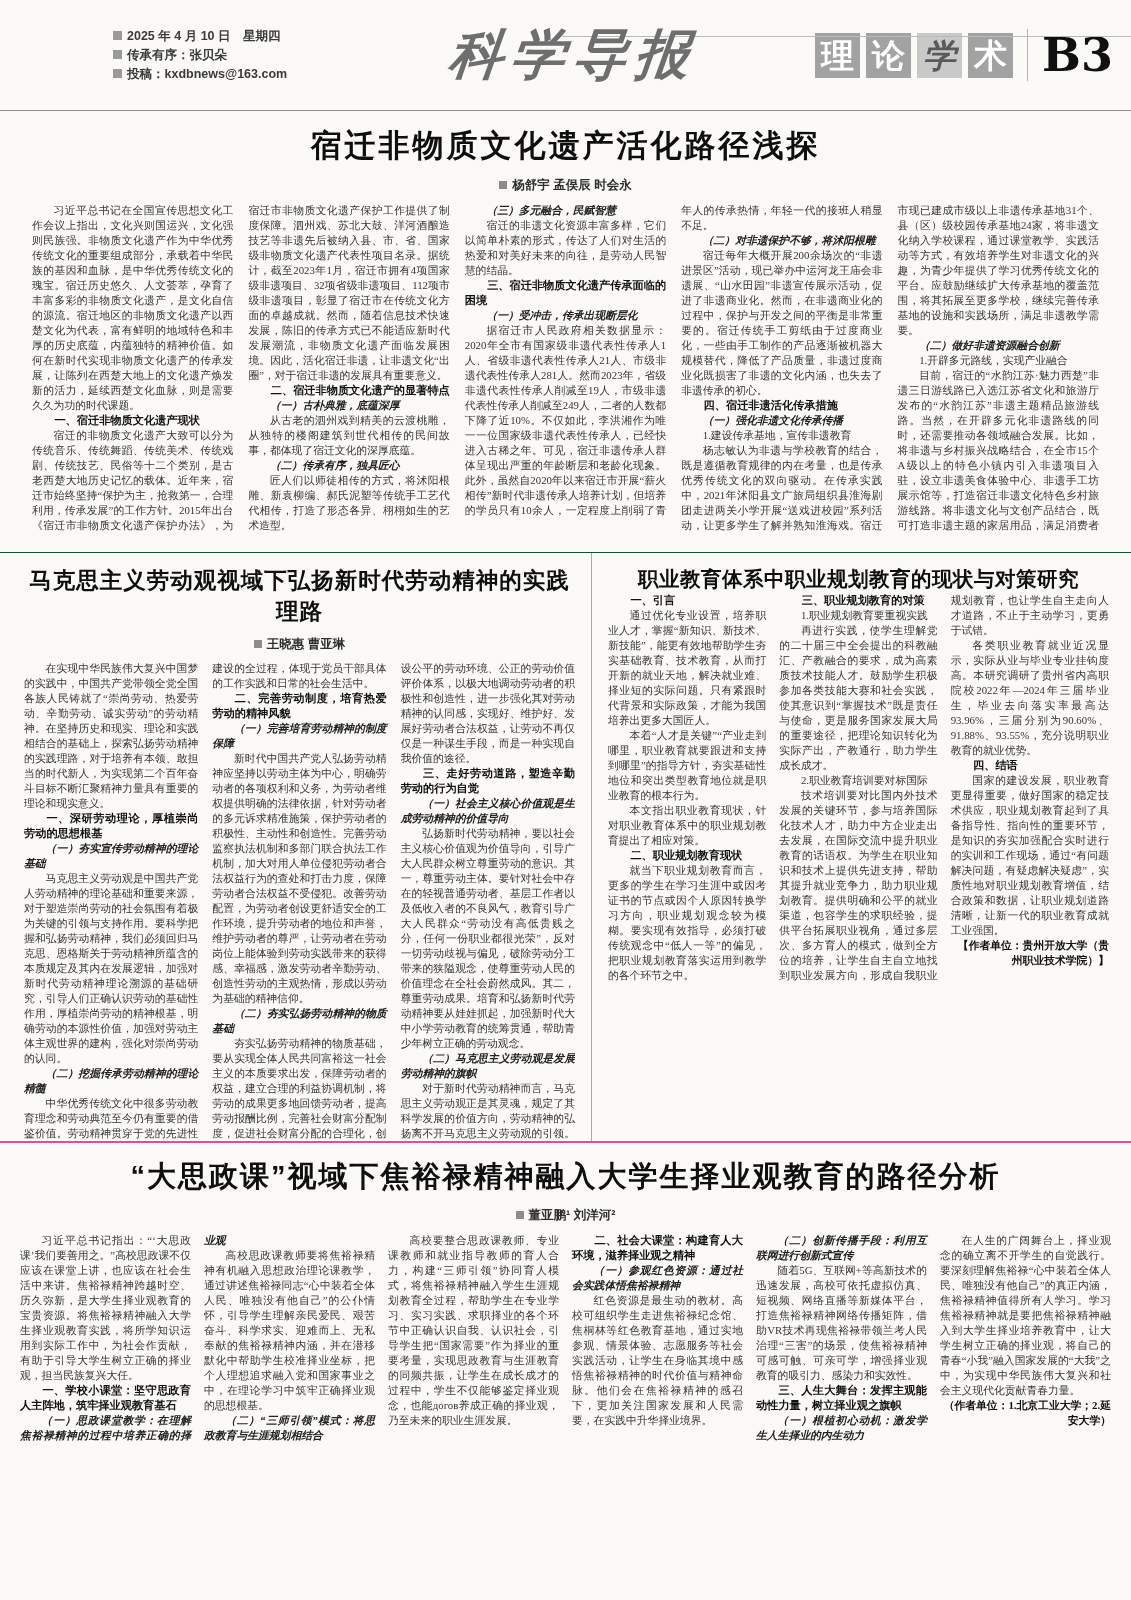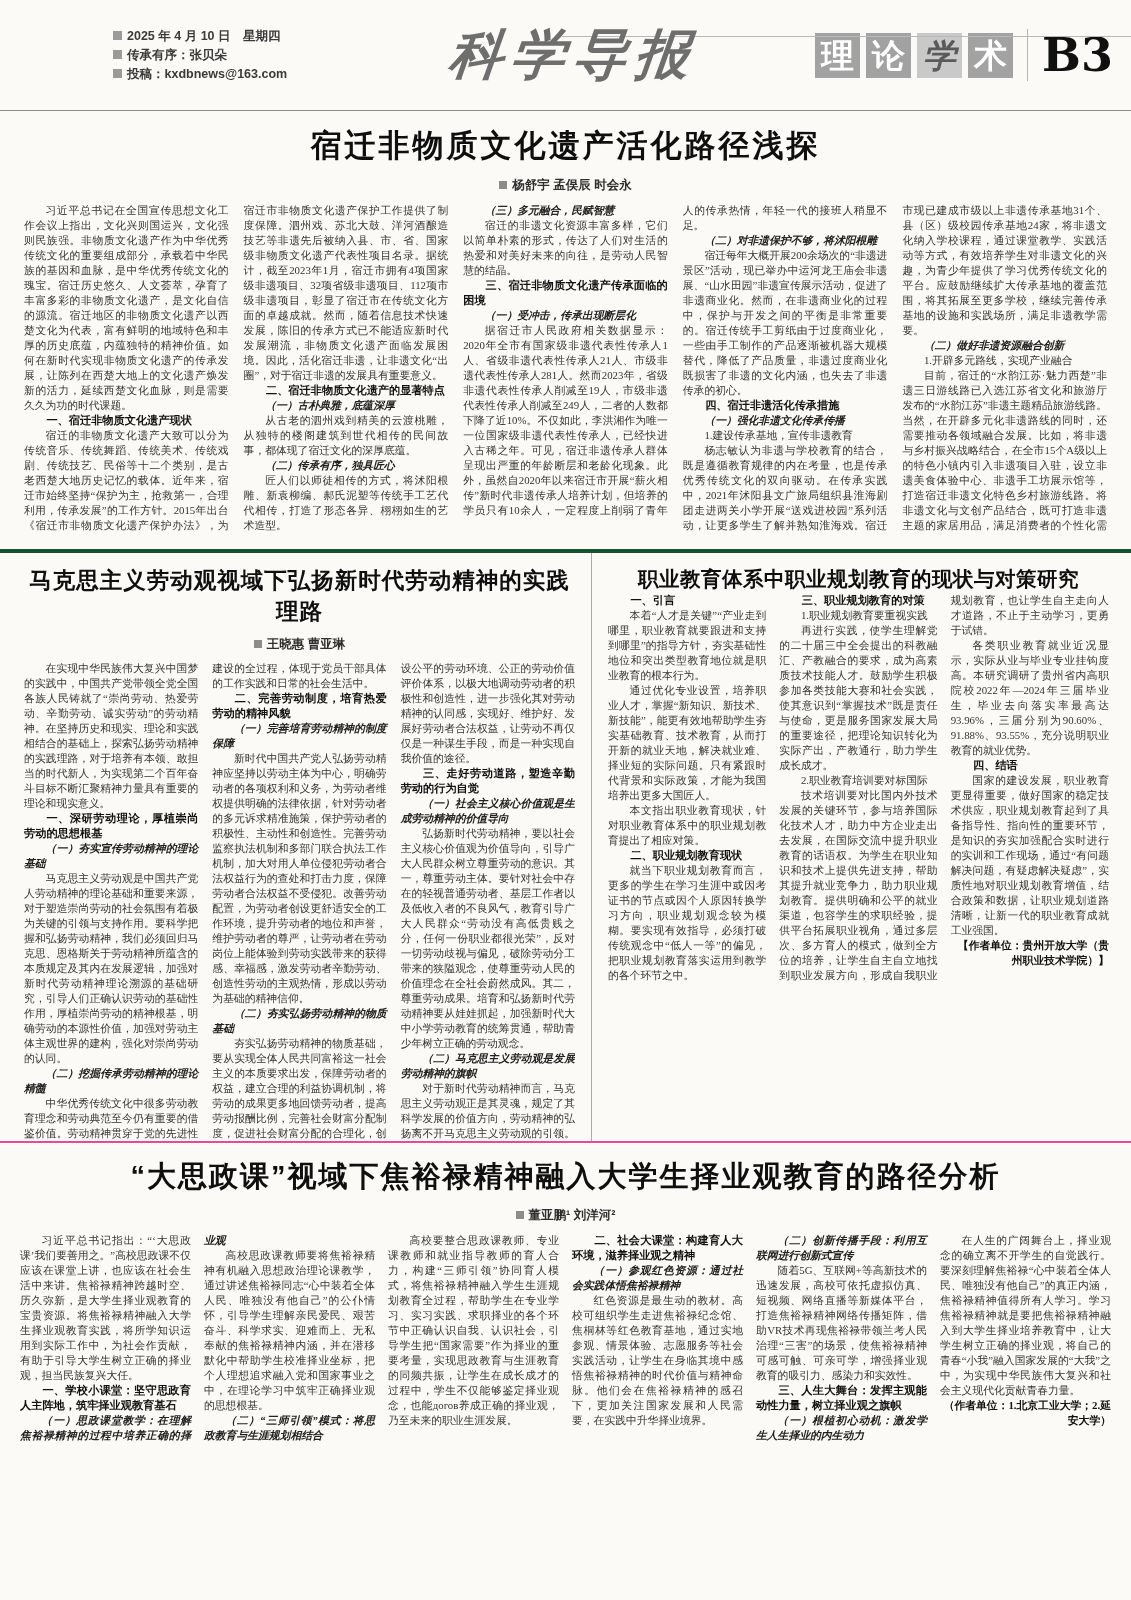--- a/index.html
+++ b/index.html
@@ -31,21 +31,21 @@
   .article{box-sizing:border-box;}
   .a-title{text-align:center;font-family:"Liberation Sans",sans-serif;font-weight:900;color:#0f0f0f;margin:0;}
   .byline{text-align:center;font-family:"Liberation Sans",sans-serif;font-size:12.5px;font-weight:bold;color:#2e2e2e;}
   .byline .sq{width:8px;height:8px;background:#8c8c8c;}
   .cols{text-align:justify;overflow:hidden;}
   .li{margin:0;font-size:10.8px;line-height:15px;text-indent:2em;color:#333;}
   .li-h{font-family:"Liberation Sans",sans-serif;font-weight:bold;color:#111;font-size:11.2px;}
   .li-s{font-style:italic;font-weight:bold;color:#222;}
   .li-n{color:#333;}
   .li-author{font-weight:bold;color:#111;text-align:right;text-indent:0;}
-  #article1{height:442px;padding:14px 24px 0;border-bottom:4px solid #14532d;}
+  #article1{height:442px;padding:14px 32px 0;border-bottom:1px solid #14532d;}
   #article1 .a-title{font-size:31px;letter-spacing:3px;}
   #article1 .byline{margin:10px 0 9px;}
   #article1 .cols{column-count:5;column-gap:15px;height:344px;}
   #row2{height:588px;display:flex;border-bottom:2px solid #ec4899;}
   #article2{width:592px;padding:12px 16px 0 24px;border-right:1px solid #aaa;}
   #article2 .a-title{font-size:22.5px;letter-spacing:1px;}
   #article2 .byline{margin:9px 0 8px;}
   #article2 .cols{column-count:3;column-gap:14px;height:492px;}
   #article3{flex:1;padding:12px 22px 0 16px;}
   #article3 .a-title{font-size:20.5px;letter-spacing:0.5px;}
@@ -126,22 +126,22 @@
         <p class="li li-s">（一）社会主义核心价值观是生成劳动精神的价值导向</p>
         <p class="li li-p">弘扬新时代劳动精神，要以社会主义核心价值观为价值导向，引导广大人民群众树立尊重劳动的意识。其一，尊重劳动主体。要针对社会中存在的轻视普通劳动者、基层工作者以及低收入者的不良风气，教育引导广大人民群众“劳动没有高低贵贱之分，任何一份职业都很光荣”，反对一切劳动歧视与偏见，破除劳动分工带来的狭隘观念，使尊重劳动人民的价值理念在全社会蔚然成风。其二，尊重劳动成果。培育和弘扬新时代劳动精神要从娃娃抓起，加强新时代大中小学劳动教育的统筹贯通，帮助青少年树立正确的劳动观念。</p>
         <p class="li li-s">（二）马克思主义劳动观是发展劳动精神的旗帜</p>
         <p class="li li-p">对于新时代劳动精神而言，马克思主义劳动观正是其灵魂，规定了其科学发展的价值方向，劳动精神的弘扬离不开马克思主义劳动观的引领。以马克思主义劳动观为指引弘扬劳动精神，要激发劳动者的主体意识，促使劳动者充分认识到自身在劳动过程中的主导地位与关键作用，增强劳动者的责任感和使命感，要逐步建立系统完备、科学合理的劳动创新创造激励制度体系，注重物质激励与精神激励相结合，激发劳动者的荣誉感、价值感和劳动热情。</p>
       </div>
   </div>
   <div id="article3" class="article">
     <h1 class="a-title">职业教育体系中职业规划教育的现状与对策研究</h1>
     <div class="cols">
         <p class="li li-h">一、引言</p>
+        <p class="li li-p">通过优化专业设置，培养职业人才，掌握“新知识、新技术、新技能”，能更有效地帮助学生夯实基础教育、技术教育，从而打开新的就业天地，解决就业难、择业短的实际问题。只有紧跟时代背景和实际政策，才能为我国培养出更多大国匠人。</p>
         <p class="li li-p">本着“人才是关键”“产业走到哪里，职业教育就要跟进和支持到哪里”的指导方针，夯实基础性地位和突出类型教育地位就是职业教育的根本行为。</p>
-        <p class="li li-p">通过优化专业设置，培养职业人才，掌握“新知识、新技术、新技能”，能更有效地帮助学生夯实基础教育、技术教育，从而打开新的就业天地，解决就业难、择业短的实际问题。只有紧跟时代背景和实际政策，才能为我国培养出更多大国匠人。</p>
         <p class="li li-p">本文指出职业教育现状，针对职业教育体系中的职业规划教育提出了相应对策。</p>
         <p class="li li-h">二、职业规划教育现状</p>
         <p class="li li-p">就当下职业规划教育而言，更多的学生在学习生涯中或因考证书的节点或因个人原因转换学习方向，职业规划观念较为模糊。要实现有效指导，必须打破传统观念中“低人一等”的偏见，把职业规划教育落实运用到教学的各个环节之中。</p>
         <p class="li li-h">三、职业规划教育的对策</p>
         <p class="li li-n">1.职业规划教育要重视实践</p>
         <p class="li li-p">再进行实践，使学生理解党的二十届三中全会提出的科教融汇、产教融合的要求，成为高素质技术技能人才。鼓励学生积极参加各类技能大赛和社会实践，使其意识到“掌握技术”既是责任与使命，更是服务国家发展大局的重要途径，把理论知识转化为实际产出，产教通行，助力学生成长成才。</p>
         <p class="li li-n">2.职业教育培训要对标国际</p>
         <p class="li li-p">技术培训要对比国内外技术发展的关键环节，参与培养国际化技术人才，助力中方企业走出去发展，在国际交流中提升职业教育的话语权。为学生在职业知识和技术上提供先进支持，帮助其提升就业竞争力，助力职业规划教育。提供明确和公平的就业渠道，包容学生的求职经验，提供平台拓展职业视角，通过多层次、多方育人的模式，做到全方位的培养，让学生自主自立地找到职业发展方向，形成自我职业规划教育，也让学生自主走向人才道路，不止于主动学习，更勇于试错。</p>
         <p class="li li-p">各类职业教育就业近况显示，实际从业与毕业专业挂钩度高。本研究调研了贵州省内高职院校2022年—2024年三届毕业生，毕业去向落实率最高达93.96%，三届分别为90.60%、91.88%、93.55%，充分说明职业教育的就业优势。</p>
         <p class="li li-h">四、结语</p>

